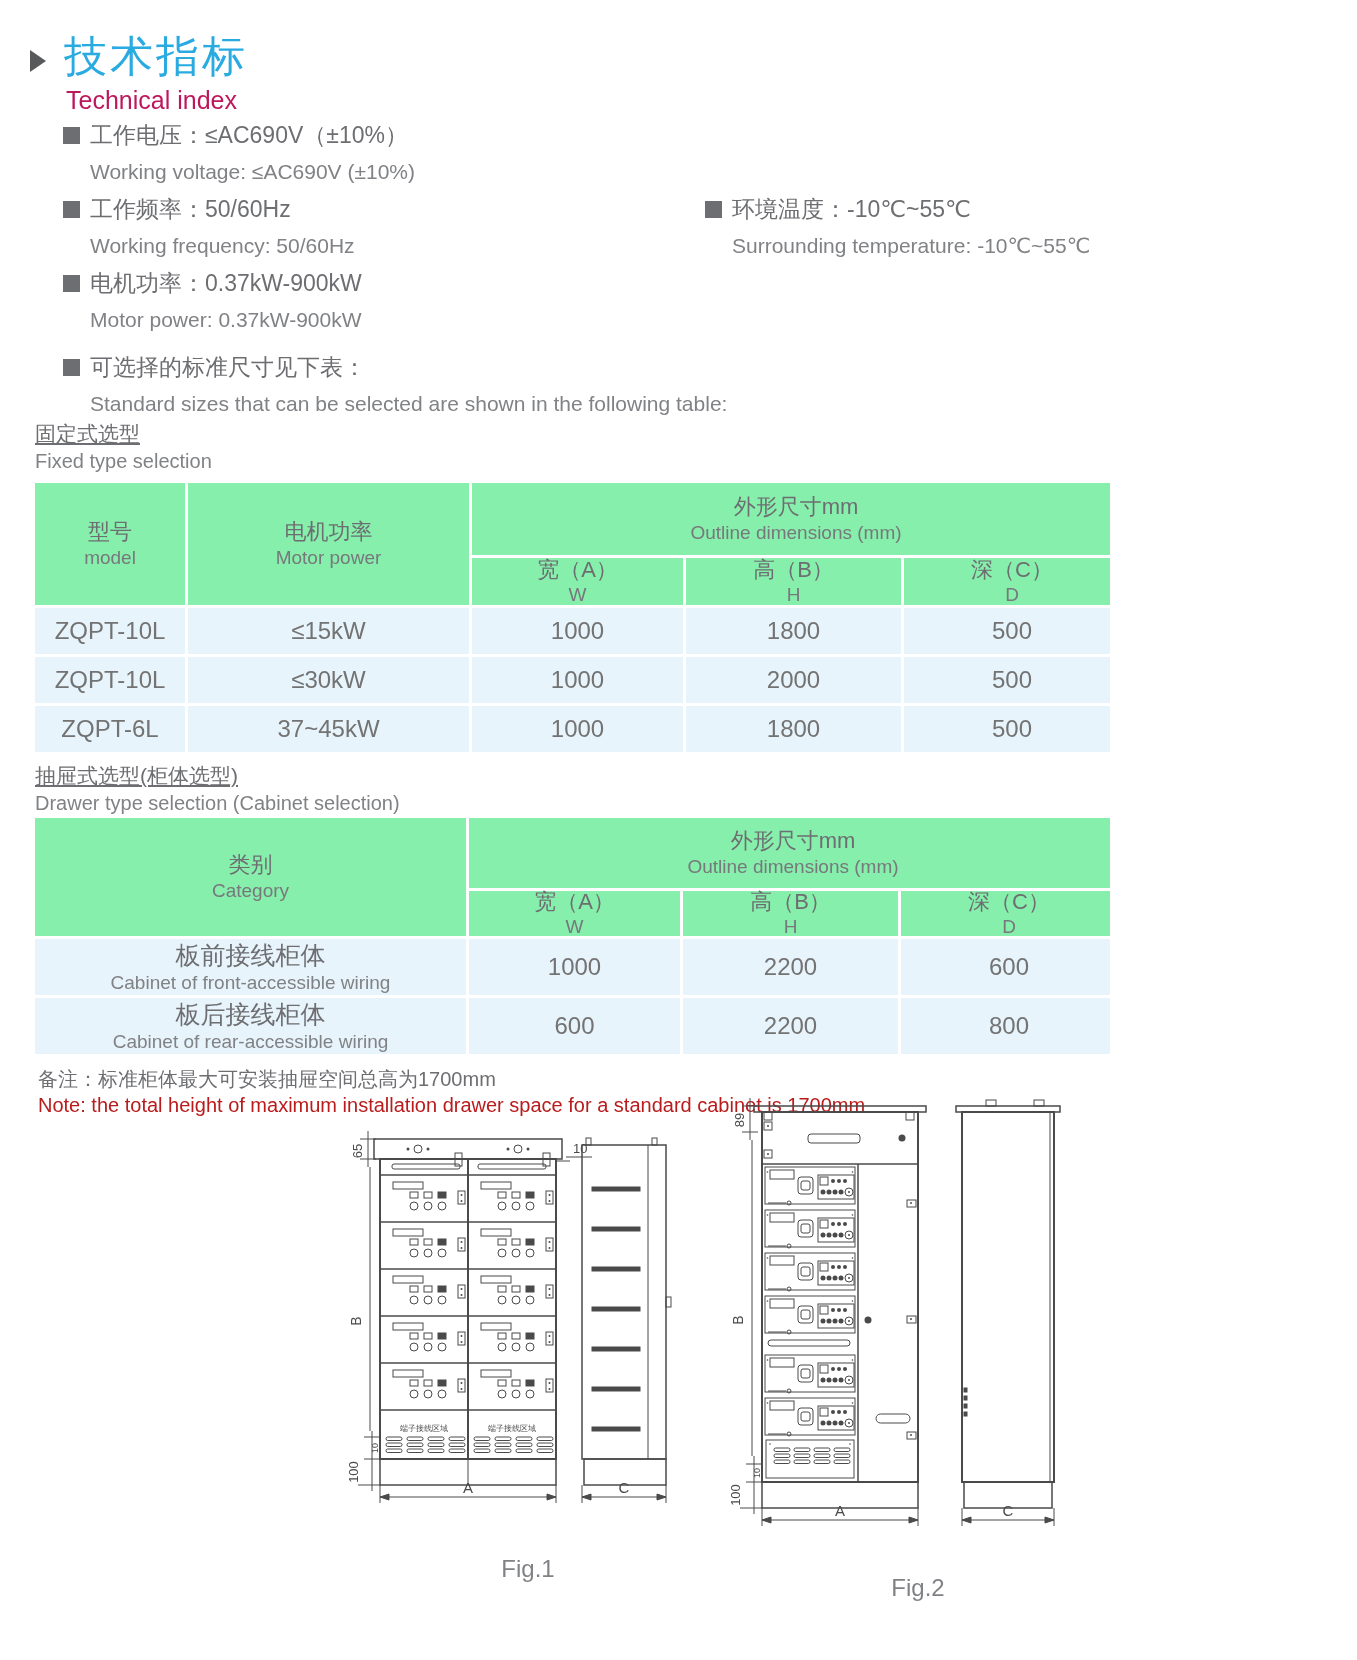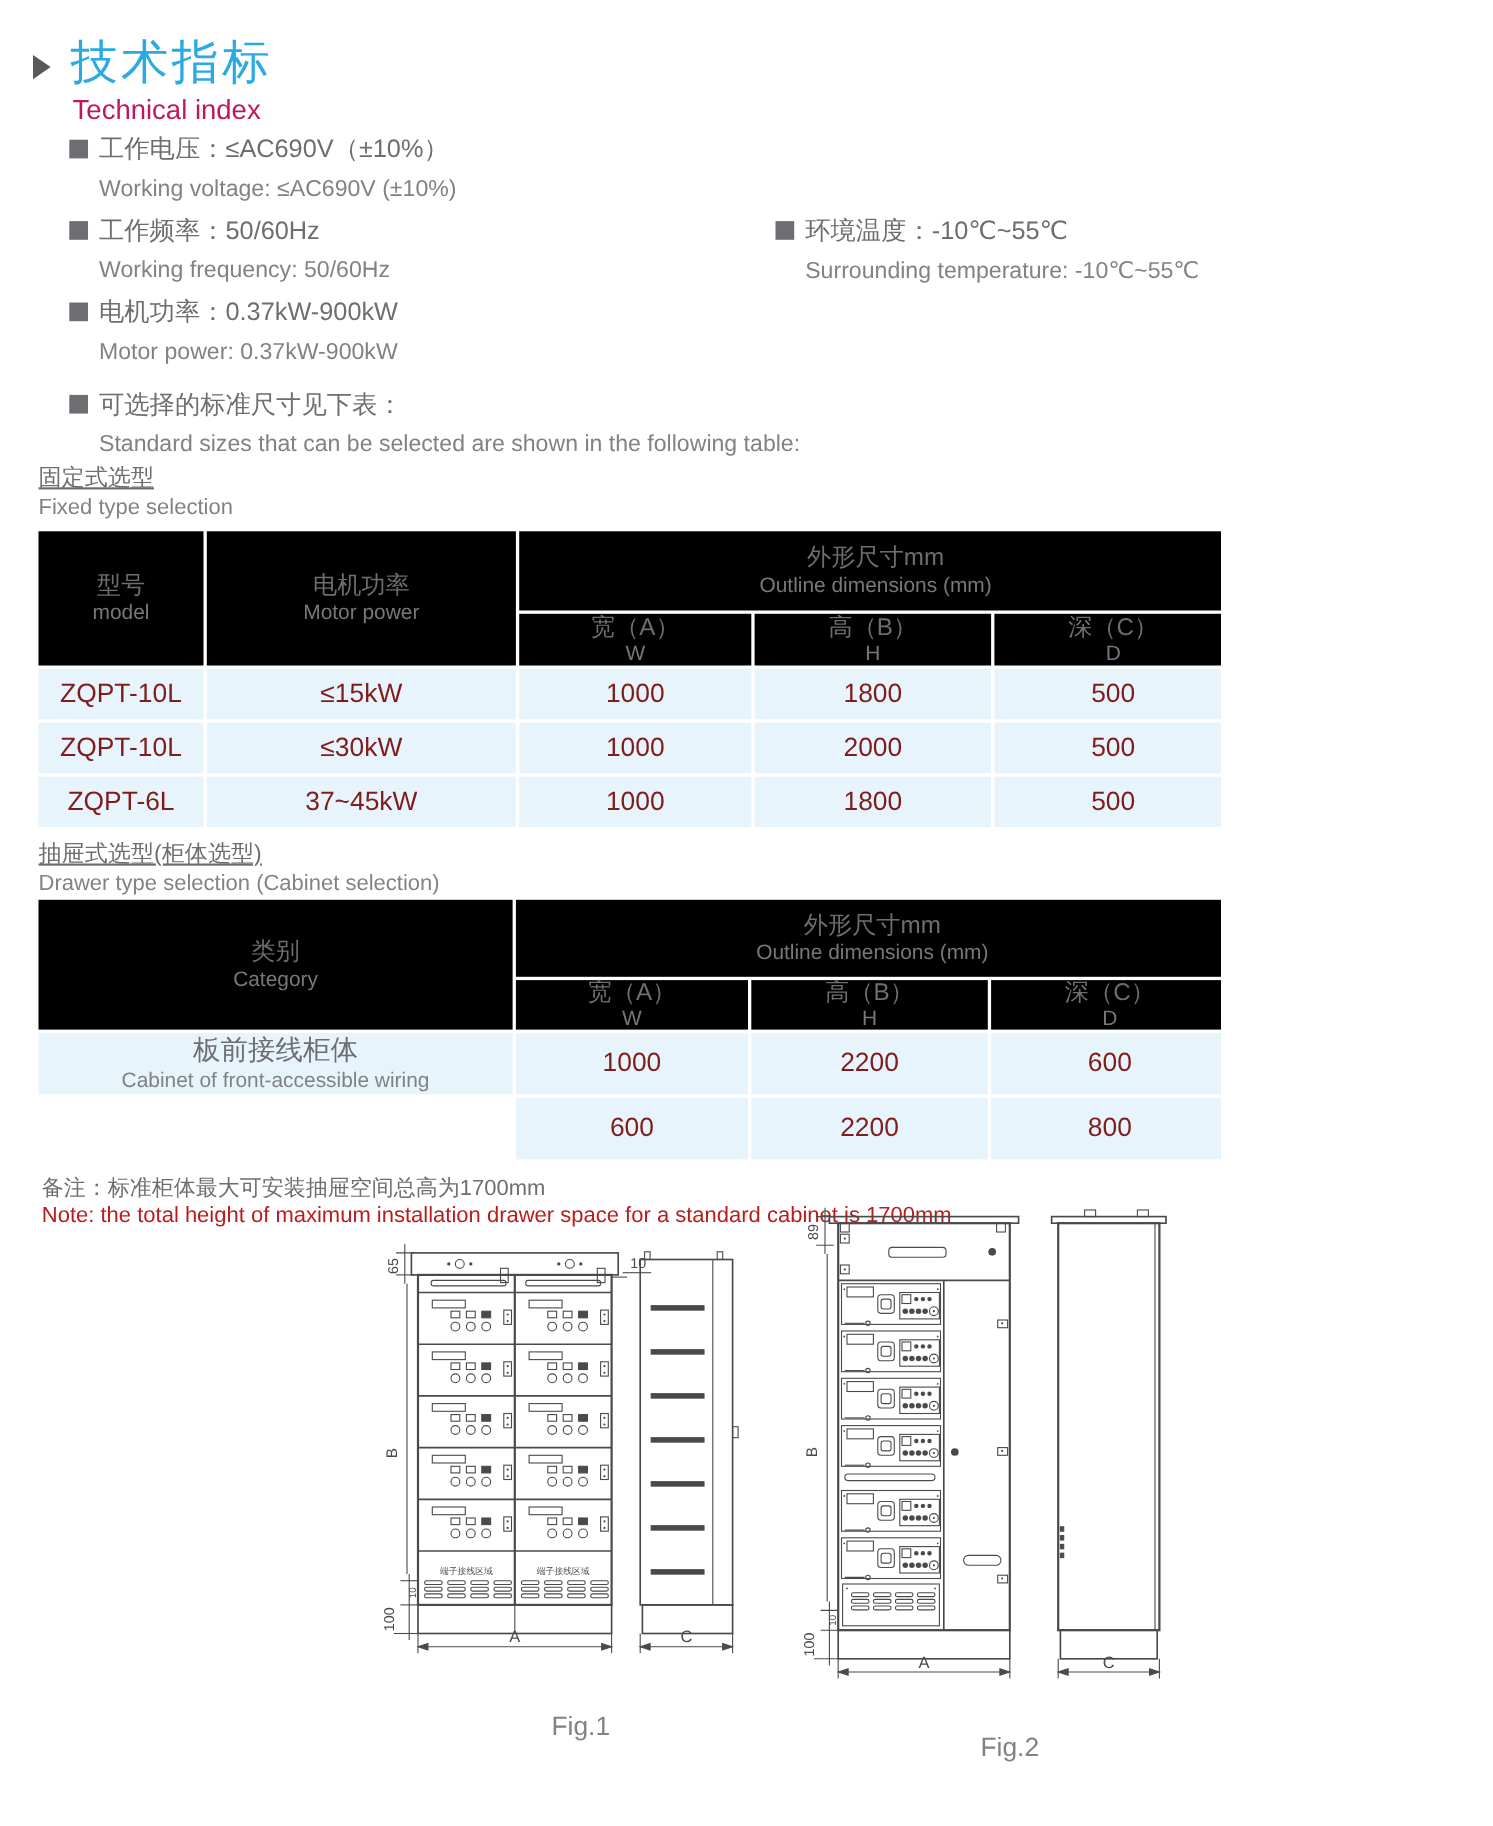--- a/index.html
+++ b/index.html
@@ -16,25 +16,25 @@
   .bullet{width:17px;height:17px;background:#6d6e71;margin-right:10px;flex:none;}
   .en-line{font-size:21px;color:#808285;margin:9px 0 0 27px;white-space:nowrap;}
 
   
   .sec-zh{position:absolute;font-size:21px;color:#6d6e71;text-decoration:underline;}
   .sec-en{position:absolute;font-size:20px;color:#808285;}
 
   
   .tbl{position:absolute;display:grid;gap:3px;}
   .cell{display:flex;flex-direction:column;align-items:center;justify-content:center;text-align:center;line-height:1.25;}
-  .hcell{background:#000000;}
+  .hcell{background:#86efac;}
   .dcell{background:#e8f4fb;}
   .hzh{font-size:22px;color:#6d6e71;}
   .hen{font-size:19px;color:#77787b;}
-  .dtx{font-size:24px;color:#7f1d1d;}
+  .dtx{font-size:24px;color:#737373;}
   .czh{font-size:25px;color:#6d6e71;}
   .cen{font-size:19px;color:#808285;}
 
   .note-line{position:absolute;font-size:20px;color:#b91c1c;white-space:nowrap;}
 
   .figsvg{position:absolute;}
   .figsvg text{font-family:"Liberation Sans","DejaVu Sans",sans-serif;}
 </style>
 </head>
 <body>
@@ -166,20 +166,24 @@
 
     <div class="cell dcell" style="grid-column:1;grid-row:3;">
       <div class="czh">板前接线柜体</div>
       <div class="cen">Cabinet of front-accessible wiring</div>
     </div>
     <div class="cell dcell dtx" style="grid-column:2;grid-row:3;">1000</div>
     <div class="cell dcell dtx" style="grid-column:3;grid-row:3;">2200</div>
     <div class="cell dcell dtx" style="grid-column:4;grid-row:3;">600</div>
     <div class="cell dcell dtx" style="grid-column:5;grid-row:3/5;">Fig.2</div>
 
+    <div class="cell dcell" style="grid-column:1;grid-row:4;">
+      <div class="czh">板后接线柜体</div>
+      <div class="cen">Cabinet of rear-accessible wiring</div>
+    </div>
     <div class="cell dcell dtx" style="grid-column:2;grid-row:4;">600</div>
     <div class="cell dcell dtx" style="grid-column:3;grid-row:4;">2200</div>
     <div class="cell dcell dtx" style="grid-column:4;grid-row:4;">800</div>
   </div>
 
   <div class="note-line" style="left:38px;top:1066px;color:#6d6e71;">备注：标准柜体最大可安装抽屉空间总高为1700mm</div>
   <div class="note-line" style="left:38px;top:1094px;">Note: the total height of maximum installation drawer space for a standard cabinet is 1700mm</div>
 
   <svg class="figsvg" style="left:330px;top:1125px;" width="350" height="475" viewBox="0 0 350 475">
     <defs>

